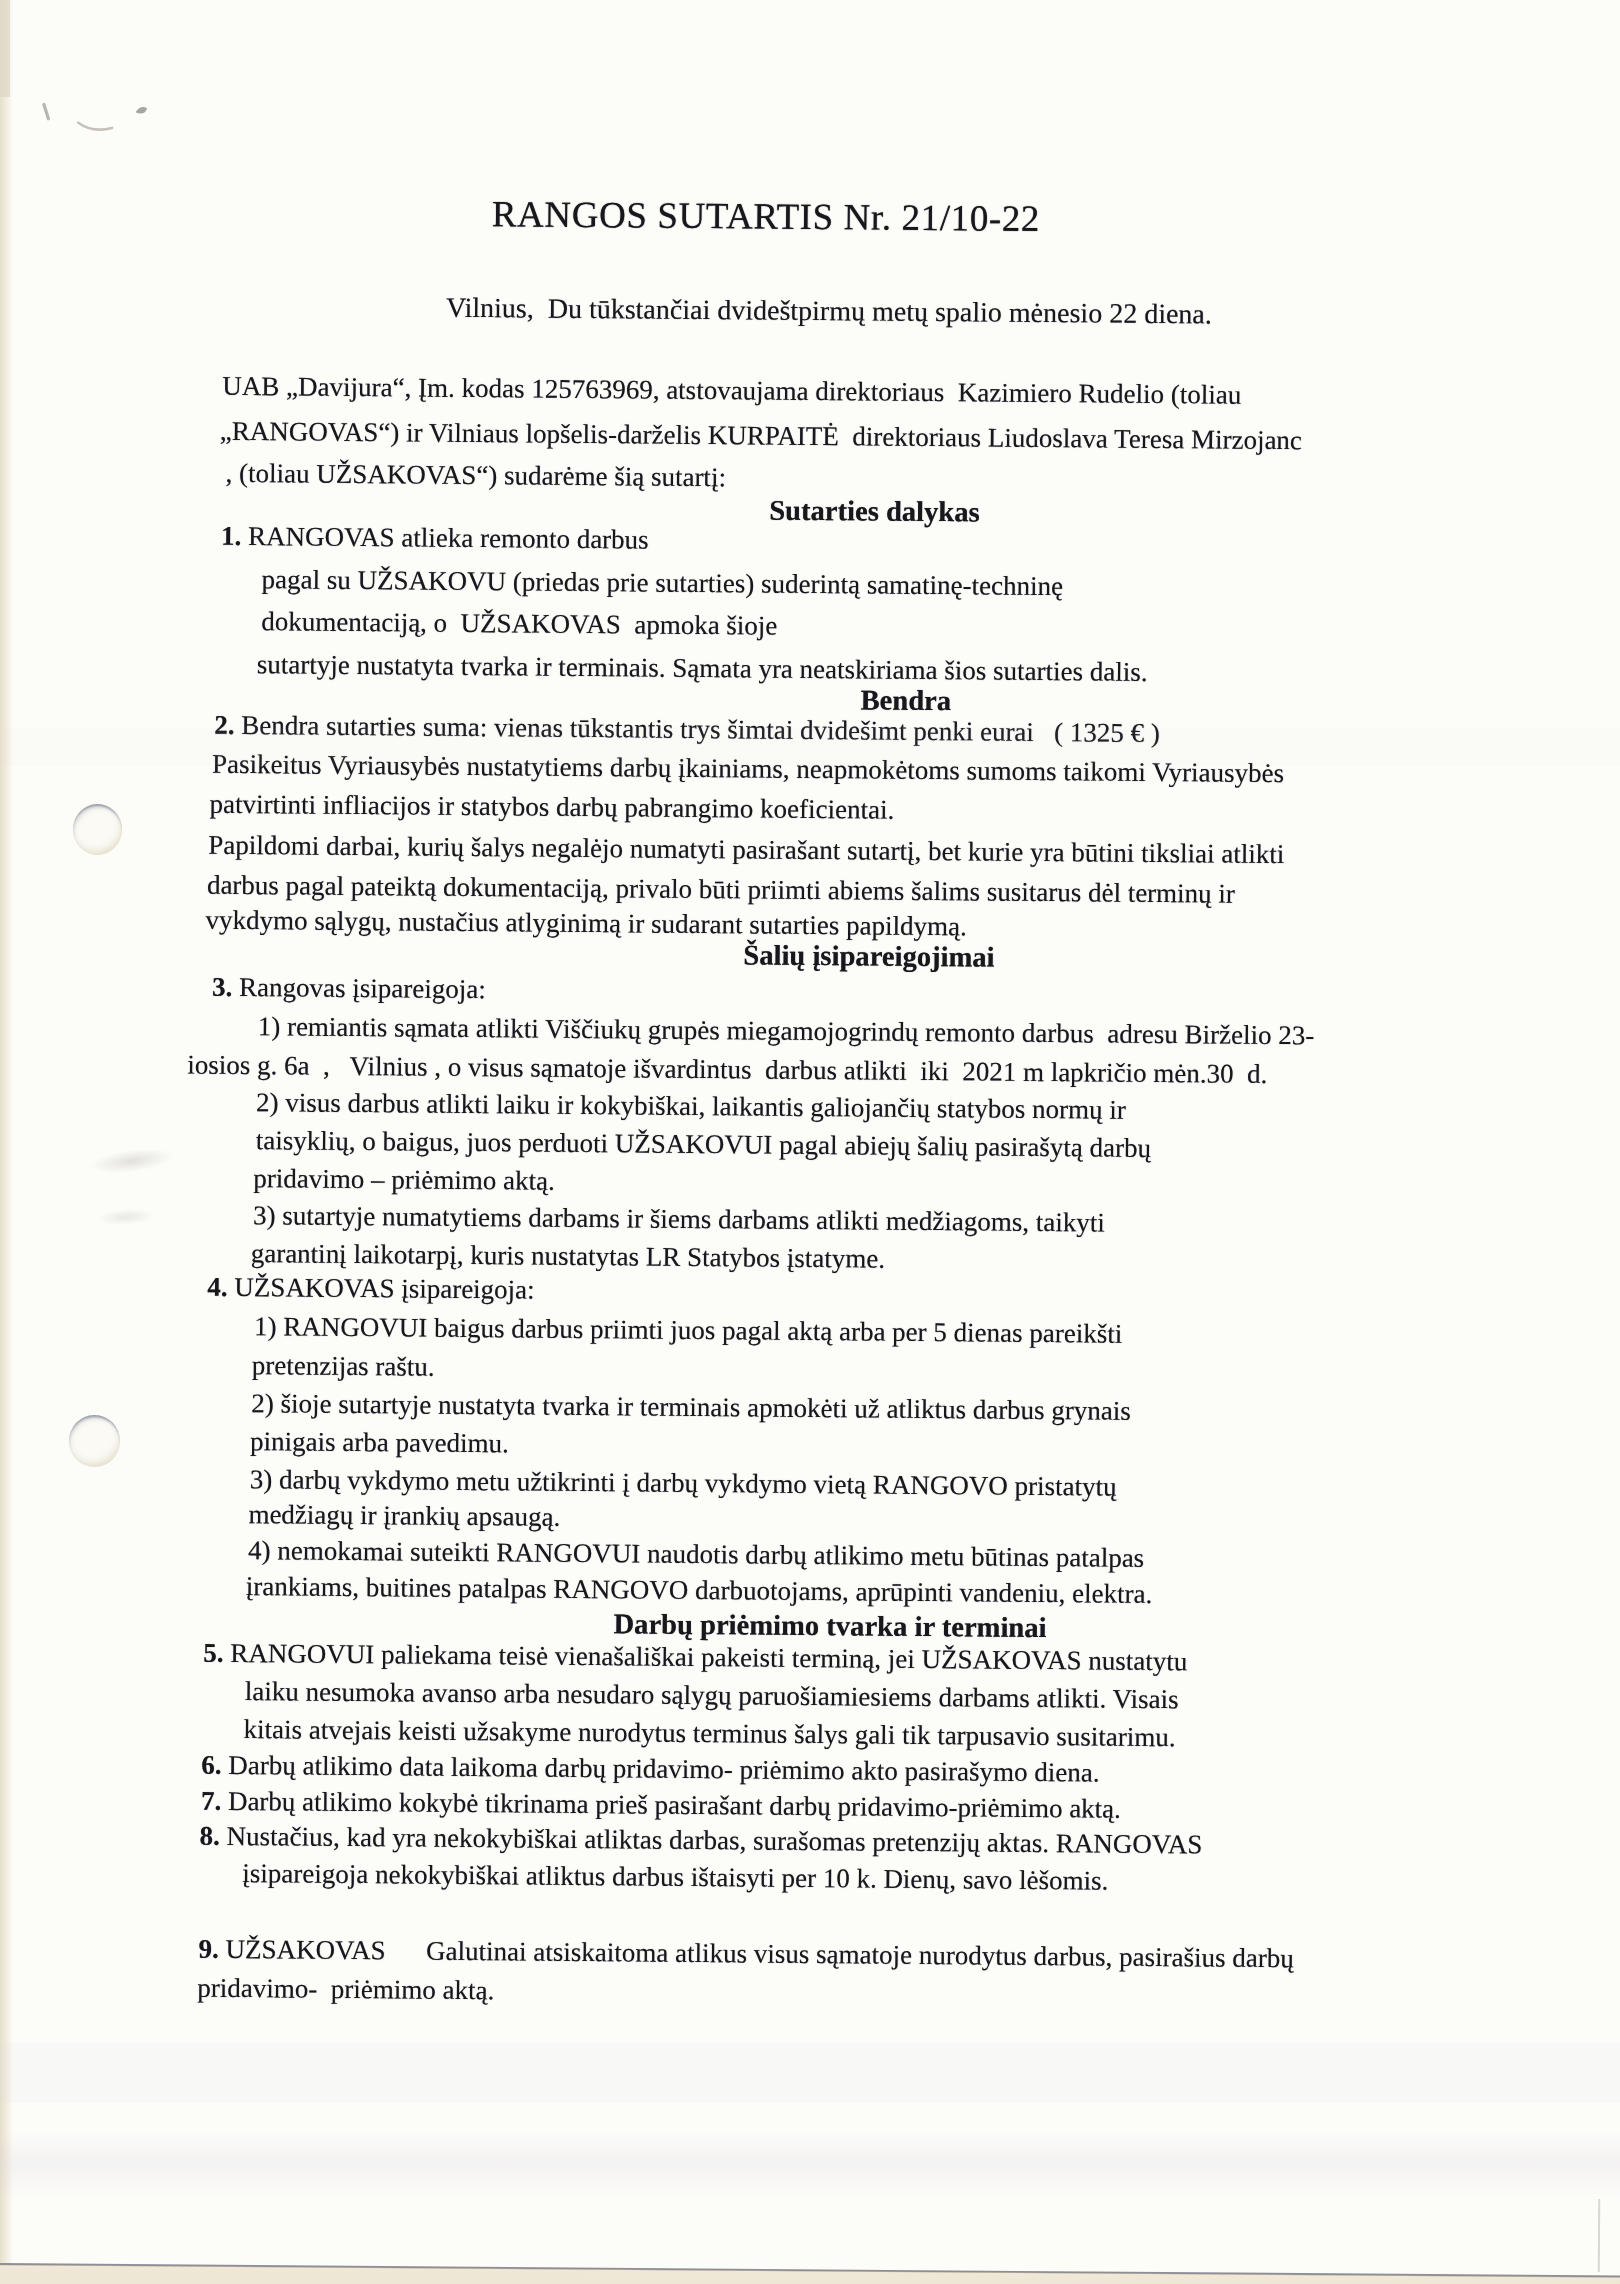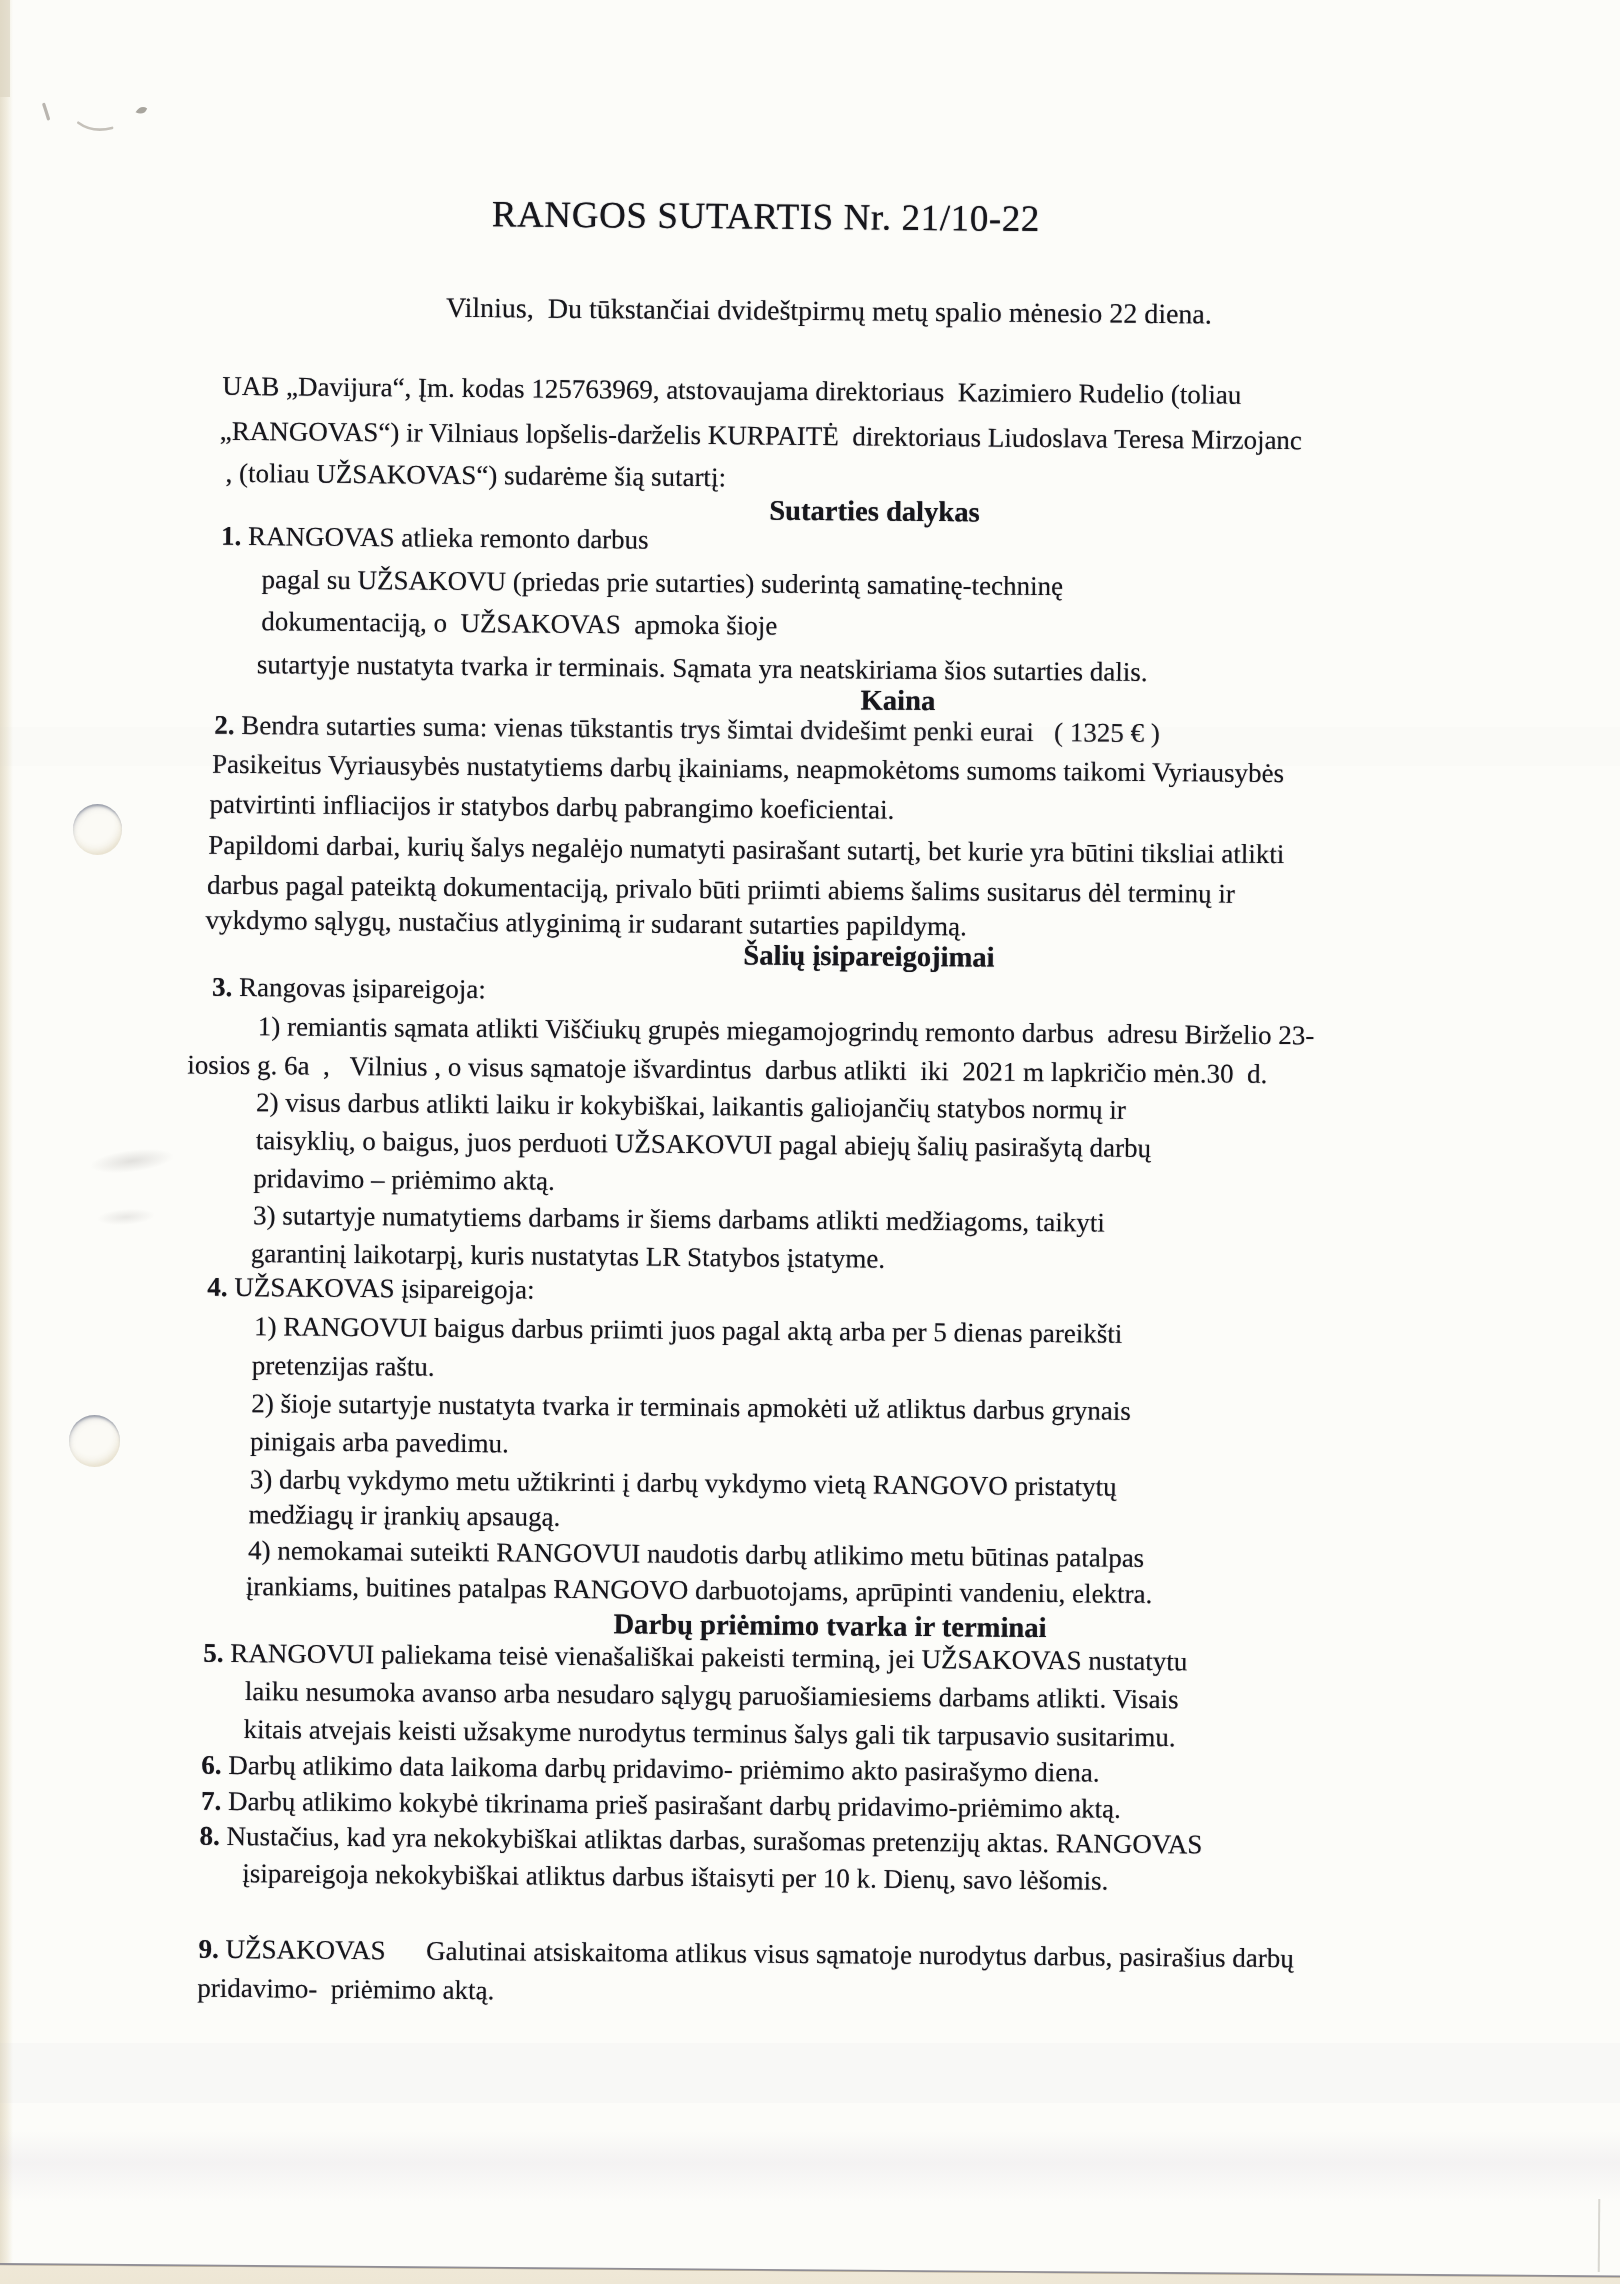--- a/index.html
+++ b/index.html
@@ -55,21 +55,21 @@
       <div class="line title" style="top: 196px; left: 492px;">RANGOS SUTARTIS Nr. 21/10-22</div>
       <div class="line subtitle" style="top: 295px; left: 447px;">Vilnius,  Du tūkstančiai dvideštpirmų metų spalio mėnesio 22 diena.</div>
       <div class="line body" style="top: 376px; left: 224px;">UAB „Davijura“, Įm. kodas 125763969, atstovaujama direktoriaus  Kazimiero Rudelio (toliau</div>
       <div class="line body" style="top: 421px; left: 222px;">„RANGOVAS“) ir Vilniaus lopšelis-darželis KURPAITĖ  direktoriaus Liudoslava Teresa Mirzojanc</div>
       <div class="line body" style="top: 463px; left: 228px;">, (toliau UŽSAKOVAS“) sudarėme šią sutartį:</div>
       <div class="line heading" style="top: 495px; left: 772px;">Sutarties dalykas</div>
       <div class="line body" style="top: 526px; left: 224px;"><b>1.</b><span> RANGOVAS atlieka remonto darbus</span></div>
       <div class="line body" style="top: 569px; left: 265px;">pagal su UŽSAKOVU (priedas prie sutarties) suderintą samatinę-techninę</div>
       <div class="line body" style="top: 611px; left: 265px;">dokumentaciją, o  UŽSAKOVAS  apmoka šioje</div>
       <div class="line body" style="top: 654px; left: 261px;">sutartyje nustatyta tvarka ir terminais. Sąmata yra neatskiriama šios sutarties dalis.</div>
-      <div class="line heading" style="top: 684px; left: 865px;">Kaina</div>
+      <div class="line heading" style="top: 684px; left: 865px;">Bendra</div>
       <div class="line body" style="top: 715px; left: 219px;"><b>2.</b><span> Bendra sutarties suma: vienas tūkstantis trys šimtai dvidešimt penki eurai   ( 1325 € )</span></div>
       <div class="line body" style="top: 754px; left: 217px;">Pasikeitus Vyriausybės nustatytiems darbų įkainiams, neapmokėtoms sumoms taikomi Vyriausybės</div>
       <div class="line body" style="top: 794px; left: 215px;">patvirtinti infliacijos ir statybos darbų pabrangimo koeficientai.</div>
       <div class="line body" style="top: 835px; left: 214px;">Papildomi darbai, kurių šalys negalėjo numatyti pasirašant sutartį, bet kurie yra būtini tiksliai atlikti</div>
       <div class="line body" style="top: 875px; left: 213px;">darbus pagal pateiktą dokumentaciją, privalo būti priimti abiems šalims susitarus dėl terminų ir</div>
       <div class="line body" style="top: 910px; left: 212px;">vykdymo sąlygų, nustačius atlyginimą ir sudarant sutarties papildymą.</div>
       <div class="line heading" style="top: 940px; left: 750px;">Šalių įsipareigojimai</div>
       <div class="line body" style="top: 977px; left: 219px;"><b>3.</b><span> Rangovas įsipareigoja:</span></div>
       <div class="line body" style="top: 1016px; left: 265px;">1) remiantis sąmata atlikti Viščiukų grupės miegamojogrindų remonto darbus  adresu Birželio 23-</div>
       <div class="line body" style="top: 1055px; left: 195px;">iosios g. 6a  ,   Vilnius , o visus sąmatoje išvardintus  darbus atlikti  iki  2021 m lapkričio mėn.30  d.</div>

